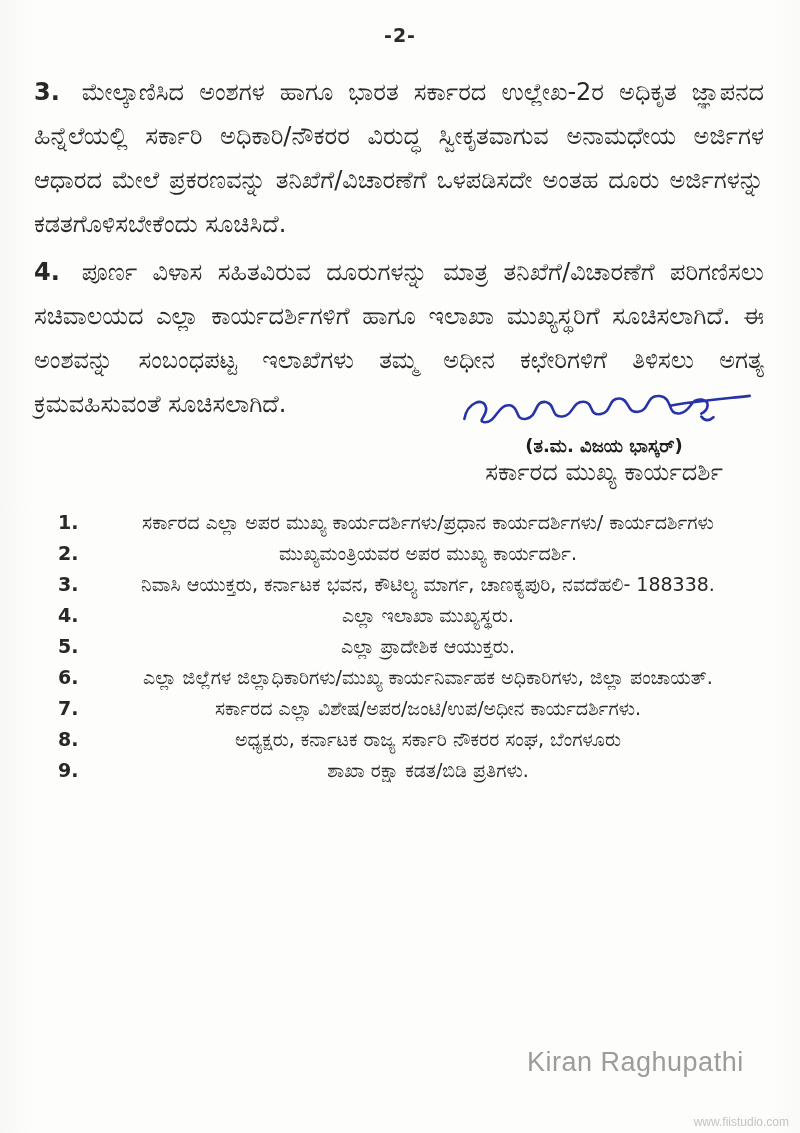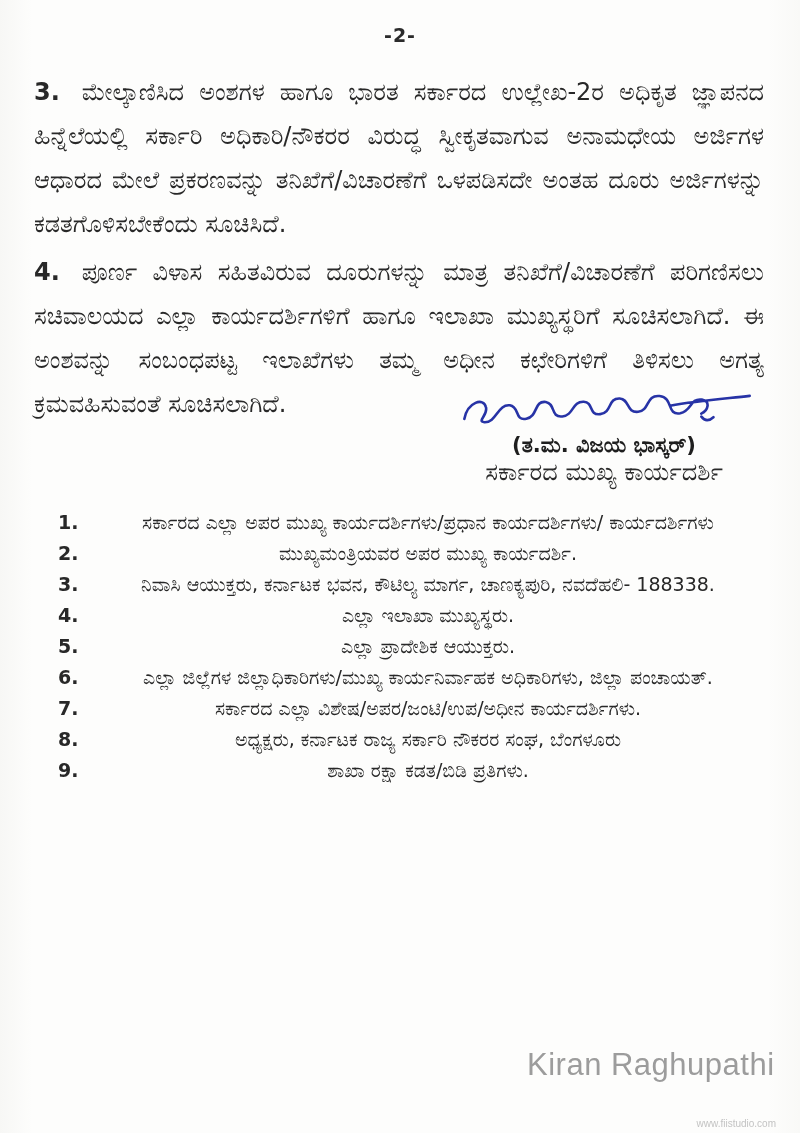--- a/index.html
+++ b/index.html
@@ -46,21 +46,21 @@
     top: 384px;
     right: 28px;
     width: 336px;
     text-align: center;
   }
   .sig-svg-wrap {
     height: 46px;
     transform: rotate(-2deg);
   }
   .sig-name {
-    font-size: 21px;
+    font-size: 18px;
     font-weight: 700;
     color: #1e1e1e;
     line-height: 27px;
     margin-top: 2px;
   }
   .sig-title {
     font-size: 24px;
     font-weight: 500;
     color: #2a2a2a;
     line-height: 26px;
@@ -85,32 +85,32 @@
   }
   .dist-text {
     flex: 1 1 auto;
     text-align: center;
   }
   .watermark {
     position: absolute;
     top: 1047px;
     left: 527px;
     font-family: "Liberation Sans", sans-serif;
-    font-size: 31px;
+    font-size: 27px;
     font-weight: 400;
     color: #9c9c9c;
     letter-spacing: 0.5px;
     white-space: nowrap;
   }
   .site-credit {
     position: absolute;
-    right: 24px;
+    right: 11px;
     bottom: 4px;
     font-family: "Liberation Sans", sans-serif;
-    font-size: 10px;
+    font-size: 12px;
     color: #c3c3c3;
   }
 </style>
 </head>
 <body>
 
 <div class="scan-page">
 
   <div class="page-num">-2-</div>
 

